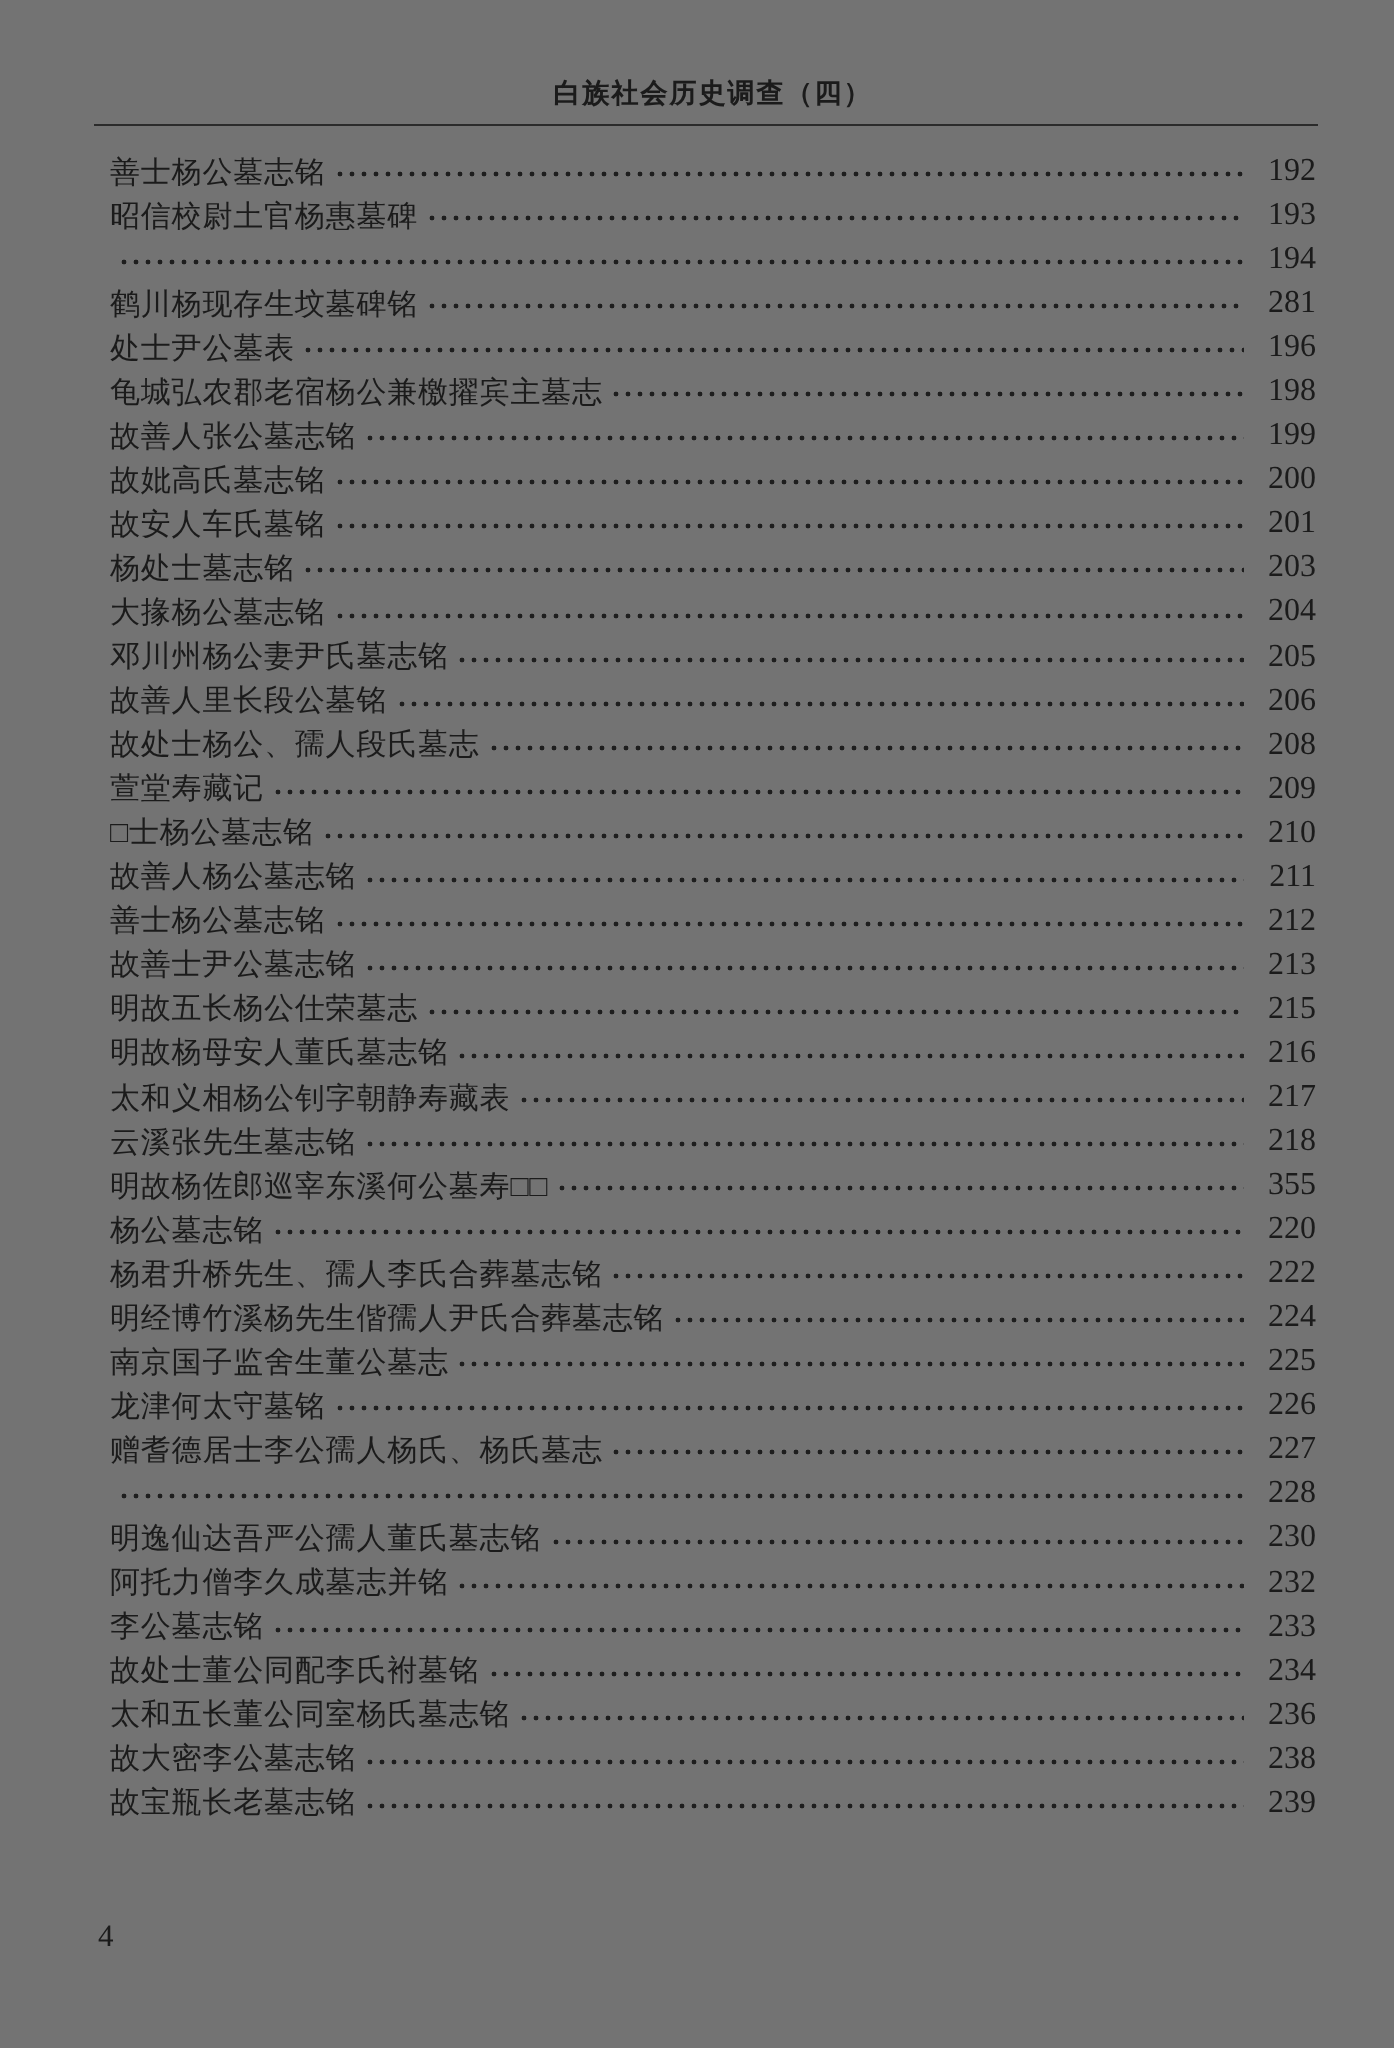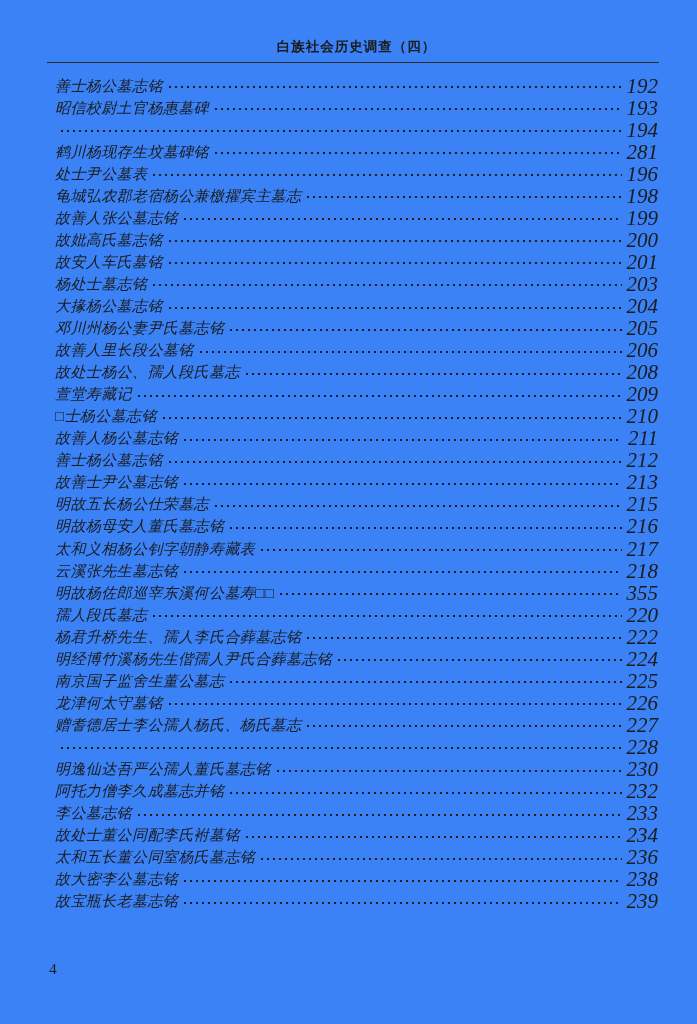--- a/index.html
+++ b/index.html
@@ -6,21 +6,21 @@
     margin: 0;
     padding: 0;
     background: #e9e7e4;
     font-family: "Liberation Serif", "DejaVu Serif", serif;
   }
   .page {
     position: relative;
     width: 697px;
     height: 1024px;
     margin: 0 auto;
-    background: #3b82f6;
+    background: #737373;
     color: #1b1b1b;
     box-sizing: border-box;
     padding: 38px 39px 0 55px;
     overflow: hidden;
   }
   .running-head {
     text-align: center;
     font-size: 13.5px;
     font-weight: bold;
     letter-spacing: 1px;
@@ -28,21 +28,20 @@
     margin: 0 0 6px 0;
   }
   .head-rule {
     border: none;
     border-top: 1.6px solid #2b2b2b;
     margin: 0 0 12px -8px;
     width: 612px;
   }
   .toc {
     margin-top: 4px;
-    font-style: italic;
   }
   .toc-row {
     display: flex;
     align-items: center;
     height: 22.05px;
     white-space: nowrap;
   }
   .toc-title {
     font-size: 15px;
     letter-spacing: 0.4px;
@@ -55,21 +54,21 @@
     margin: 1px 3px 0 4px;
     background-image: radial-gradient(circle, #1e1e1e 1.05px, rgba(0,0,0,0) 1.35px);
     background-size: 6px 6px;
     background-repeat: repeat-x;
     background-position: left 56%;
   }
   .toc-page {
     flex: 0 0 auto;
     width: 33px;
     text-align: right;
-    font-size: 21px;
+    font-size: 16px;
   }
   .folio {
     position: absolute;
     left: 49px;
     top: 960px;
     font-size: 15.5px;
   }
 </style>
 </head>
 <body>
@@ -221,21 +220,21 @@
         <span class="toc-page">218</span>
       </div>
 
       <div class="toc-row">
         <span class="toc-title">明故杨佐郎巡宰东溪何公墓寿□□</span>
         <span class="dot-leader"></span>
         <span class="toc-page">355</span>
       </div>
 
       <div class="toc-row">
-        <span class="toc-title">孺人段氏墓志</span>
+        <span class="toc-title">杨公墓志铭</span>
         <span class="dot-leader"></span>
         <span class="toc-page">220</span>
       </div>
 
       <div class="toc-row">
         <span class="toc-title">杨君升桥先生、孺人李氏合葬墓志铭</span>
         <span class="dot-leader"></span>
         <span class="toc-page">222</span>
       </div>
 

